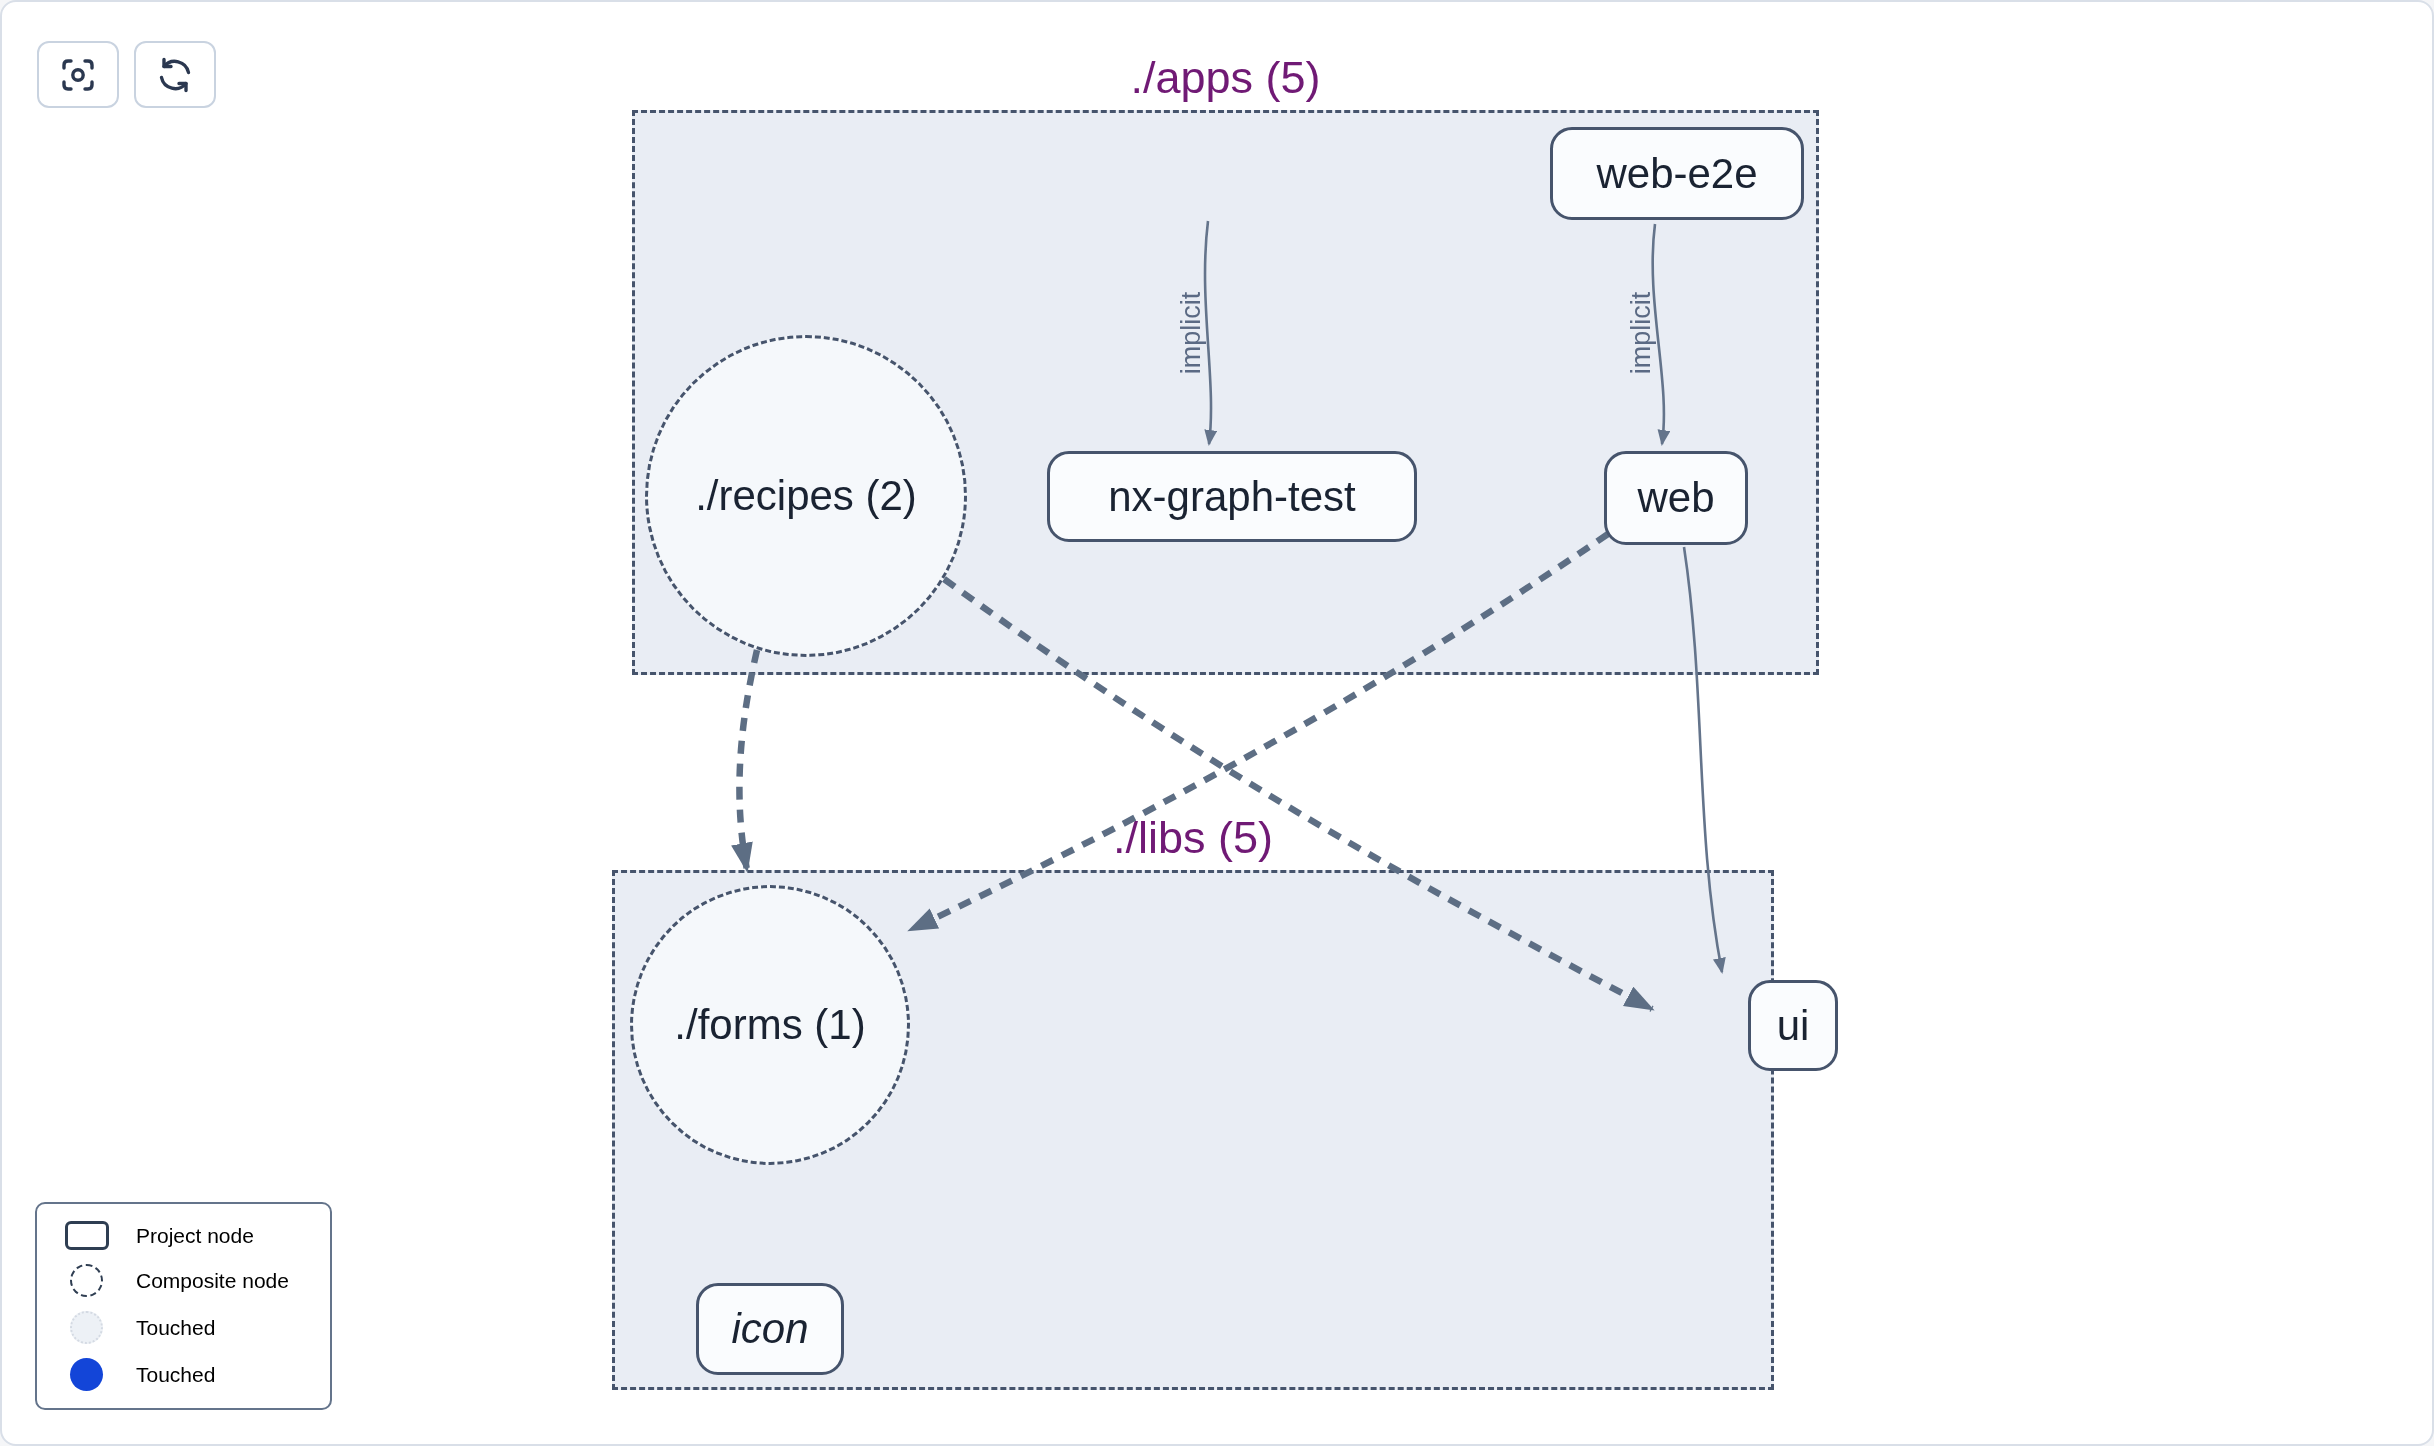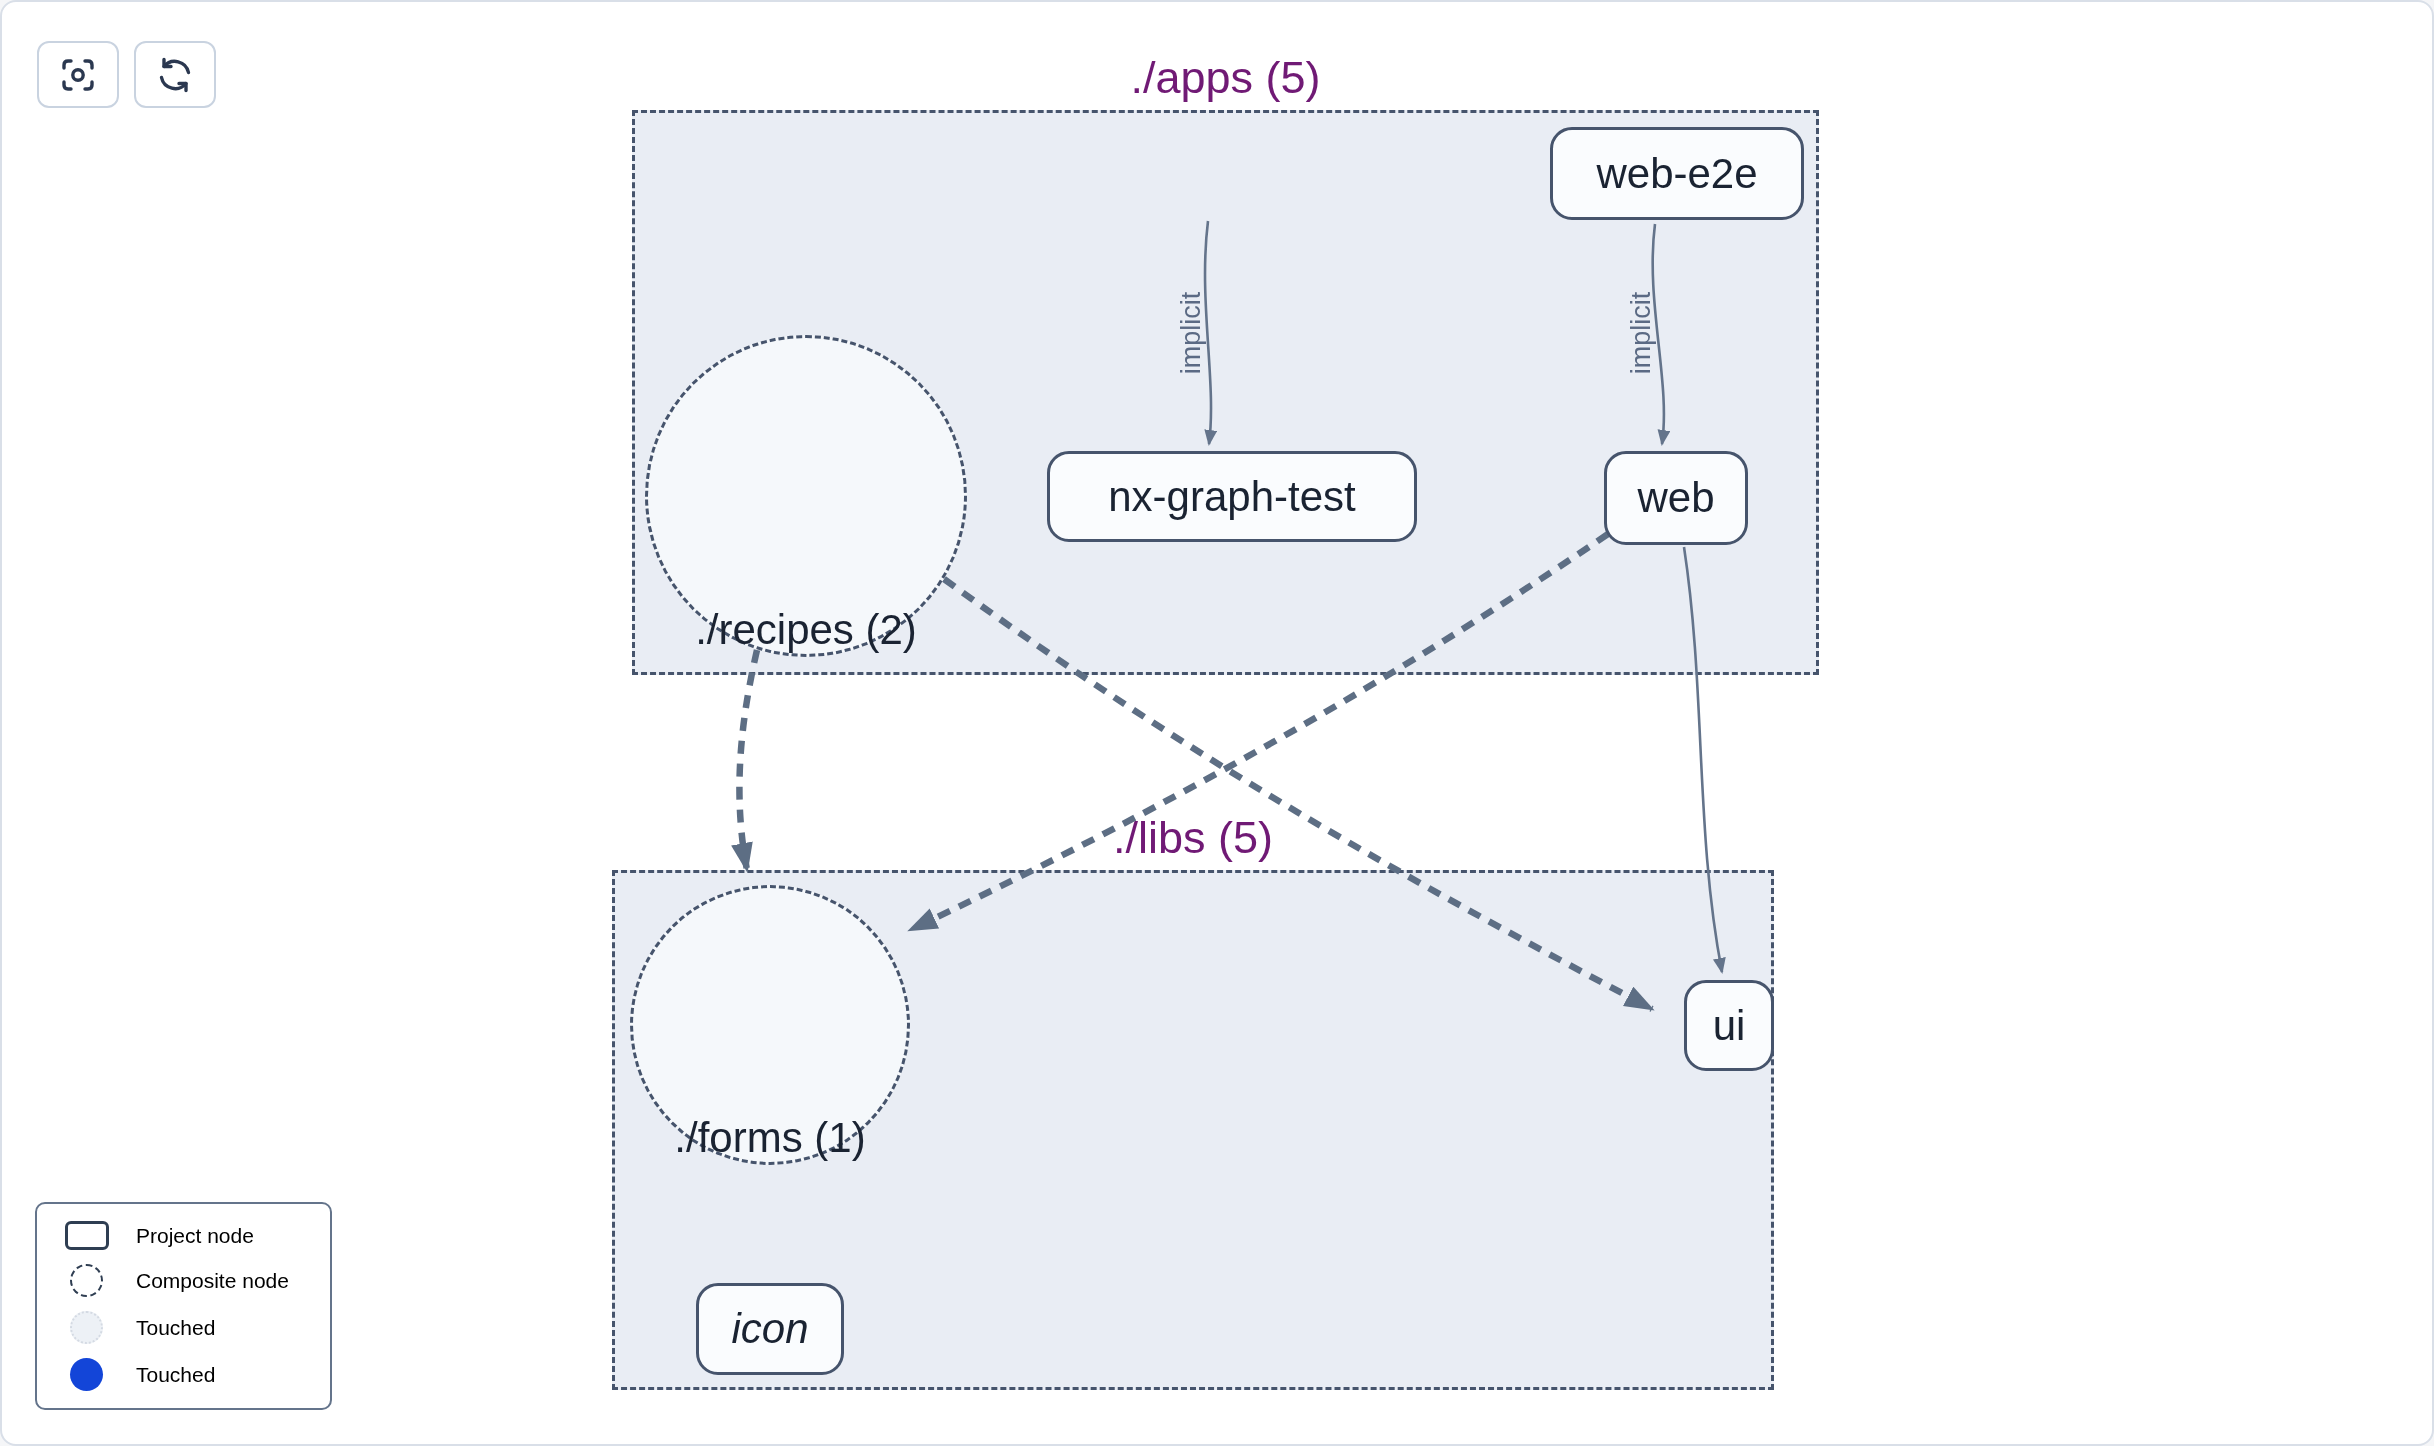--- a/index.html
+++ b/index.html
@@ -35,26 +35,26 @@
   .node{
     position:absolute;box-sizing:border-box;z-index:3;cursor:pointer;
     background:#fafcfe;border:3px solid #46546c;border-radius:22px;
     display:flex;align-items:center;justify-content:center;
     font-size:42px;color:#1a2332;white-space:nowrap;
   }
   #node-nx-graph-test-e2e{left:990px;top:125px;width:478px;height:91px;}
   #node-web-e2e{left:1548px;top:125px;width:254px;height:93px;}
   #node-nx-graph-test{left:1045px;top:449px;width:370px;height:91px;}
   #node-web{left:1602px;top:449px;width:144px;height:94px;text-align:right;}
-  #node-ui{left:1682px;top:978px;width:90px;height:91px;}
+  #node-ui{left:1746px;top:978px;width:90px;height:91px;}
   #node-icon{left:694px;top:1281px;width:148px;height:92px;font-style:italic;}
   .composite{
     position:absolute;box-sizing:border-box;z-index:3;cursor:pointer;
     background:#f5f8fb;border:3px dashed #46546c;border-radius:50%;
-    display:flex;align-items:flex-end;justify-content:center;
+    display:flex;align-items:center;justify-content:center;
     font-size:42px;color:#1a2332;white-space:nowrap;
   }
   #composite-recipes{left:643px;top:333px;width:322px;height:322px;}
   #composite-forms{left:628px;top:883px;width:280px;height:280px;}
   
   .legend{
     position:absolute;left:33px;top:1200px;width:297px;height:208px;box-sizing:border-box;
     background:#ffffff;border:2px solid #64748b;border-radius:10px;z-index:6;
     display:flex;flex-direction:column;justify-content:space-around;padding:10px 0;
   }

